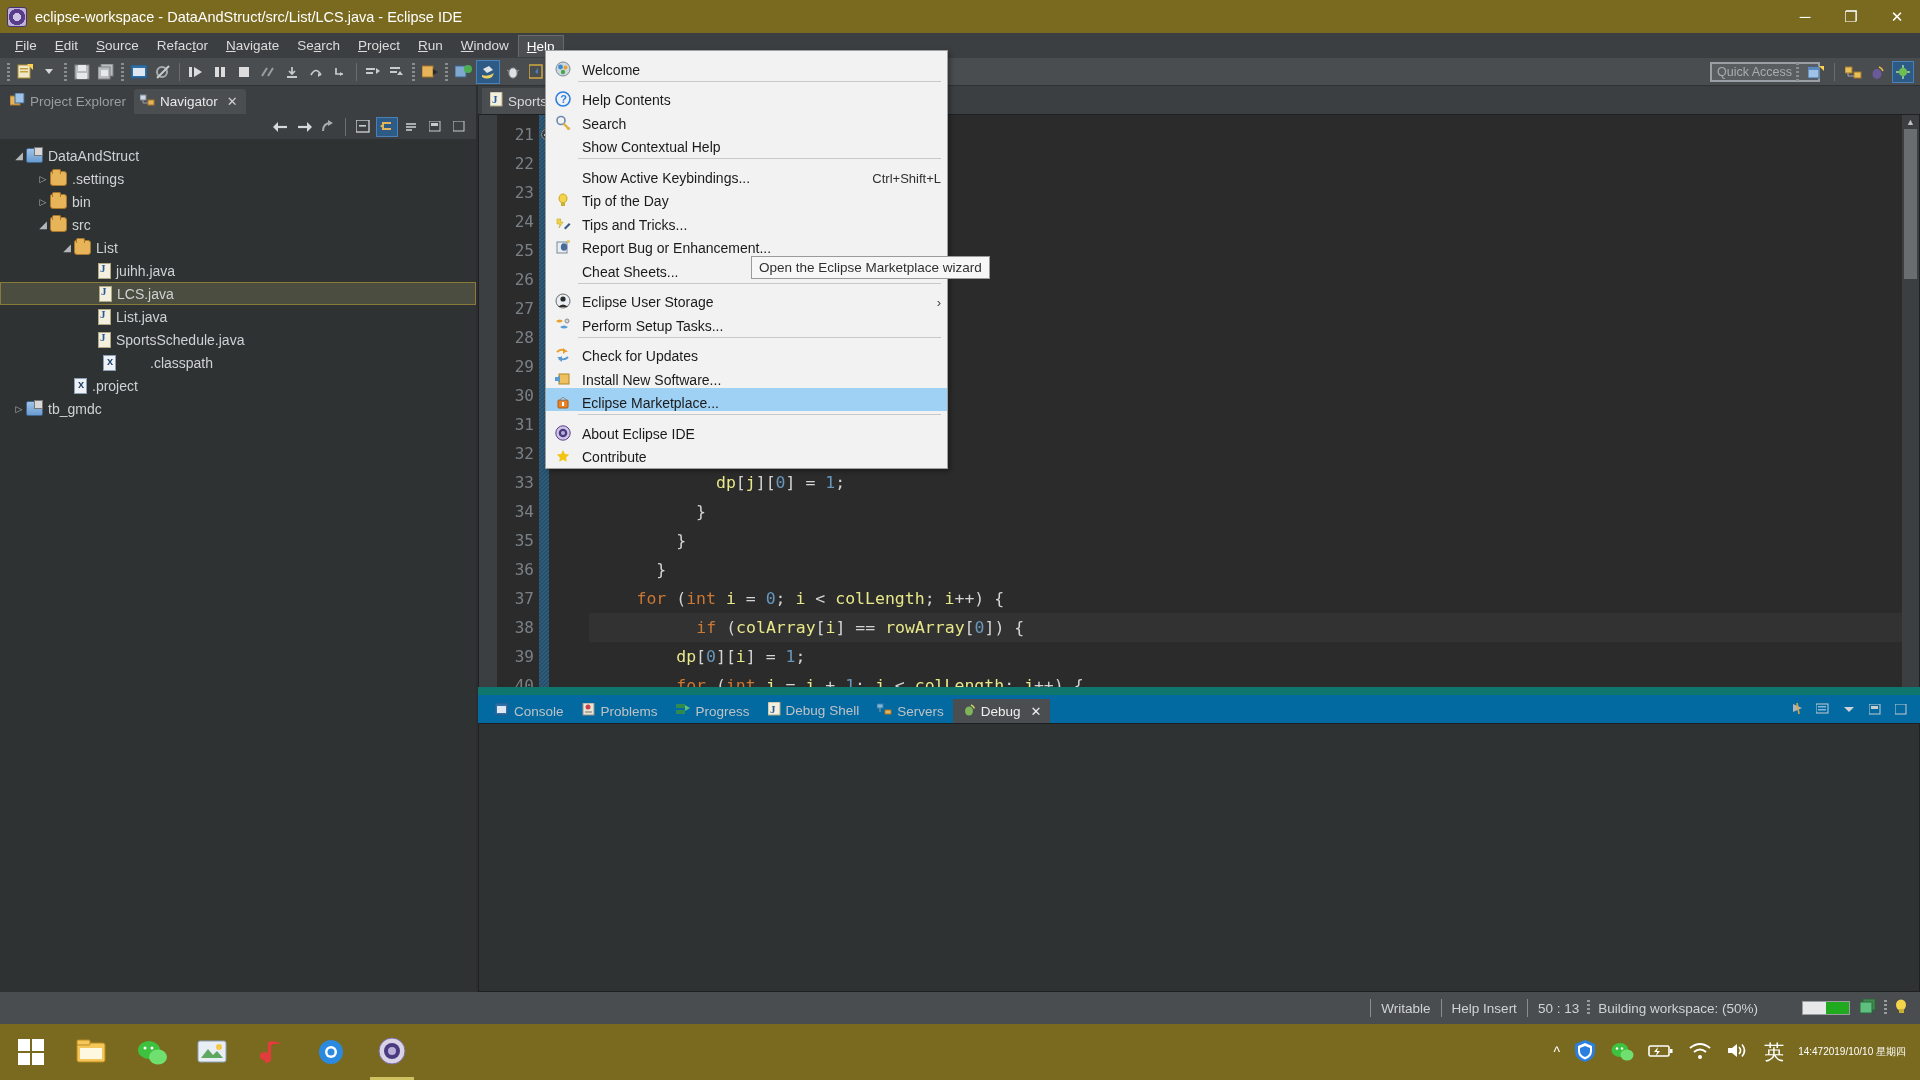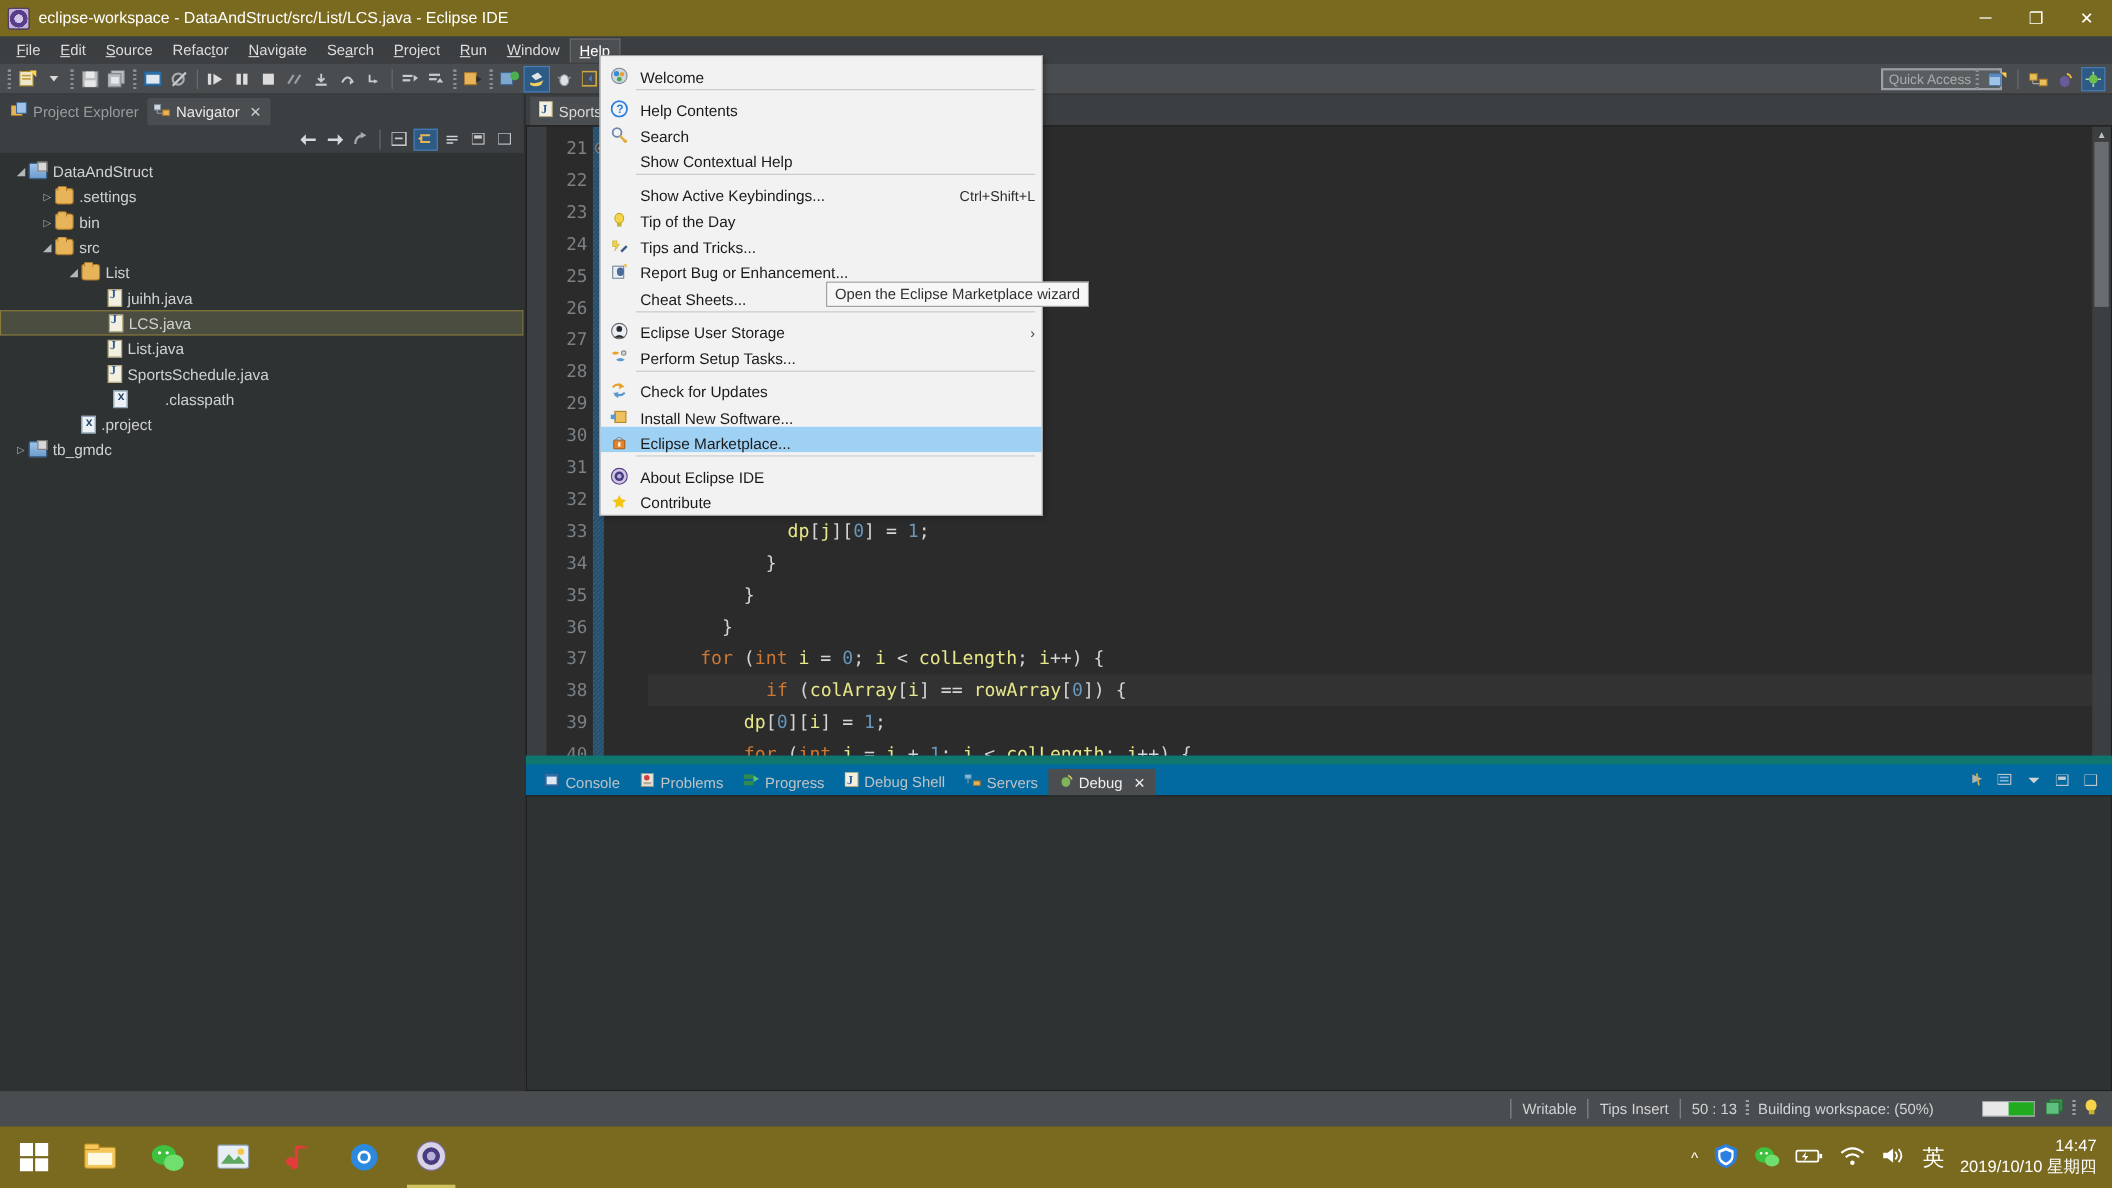--- a/index.html
+++ b/index.html
@@ -115,21 +115,21 @@
   #prog i{position:absolute;left:0;top:0;bottom:0;width:50%;background:#e8e8e8;}
   #prog b{position:absolute;right:0;top:0;bottom:0;width:50%;background:#1faa1f;}
 
   
   #taskbar { position:absolute; left:0; right:0; bottom:0; height:56px; background:#7a6a1f;
      display:flex; align-items:center; }
   #startbtn{width:62px;height:56px;display:flex;align-items:center;justify-content:center;}
   .tbicon{width:60px;height:56px;display:flex;align-items:center;justify-content:center;position:relative;}
   .tbicon.active::after{content:"";position:absolute;bottom:0;left:8px;right:8px;height:3px;background:#cfc060;}
   #tray{margin-left:auto;display:flex;align-items:center;gap:14px;padding-right:14px;color:#fff;}
-  #clock{display:flex;flex-direction:column;align-items:flex-end;line-height:1.25;font-size:15px;color:#fff;}
+  #clock{display:flex;flex-direction:row;align-items:flex-end;line-height:1.25;font-size:10px;color:#fff;}
 
   
   #helpmenu { position:absolute; left:545px; top:50px; width:403px; background:#f2f2f2;
      border:1px solid #a0a0a0; z-index:60; padding:3px 0; font-size:14px; color:#1a1a1a;
      box-shadow:2px 2px 5px rgba(0,0,0,.35); }
   .mrow { height:23.5px; display:flex; align-items:flex-end; padding:0 6px; white-space:nowrap;}
   .mrow.hl { background:#9fd1f5; }
   .micon { width:22px; height:18px; display:flex; align-items:center; justify-content:center;
      margin-right:8px; font-size:13px; }
   .mlabel { flex:1; }
@@ -642,21 +642,21 @@
     </div>
   </div>
   <div id="bbody"></div>
 </div>
 
 <div id="status">
   <div style="flex:1"></div>
   <div class="sep"></div>
   <span>Writable</span>
   <div class="sep"></div>
-  <span>Tips Insert</span>
+  <span>Help Insert</span>
   <div class="sep"></div>
   <span>50 : 13</span>
   <div class="dots"></div>
   <span>Building workspace: (50%)</span>
   <div style="width:44px"></div>
   <div id="prog">
       <i></i>
       <b></b>
     </div>
   <div style="width:10px"></div>

